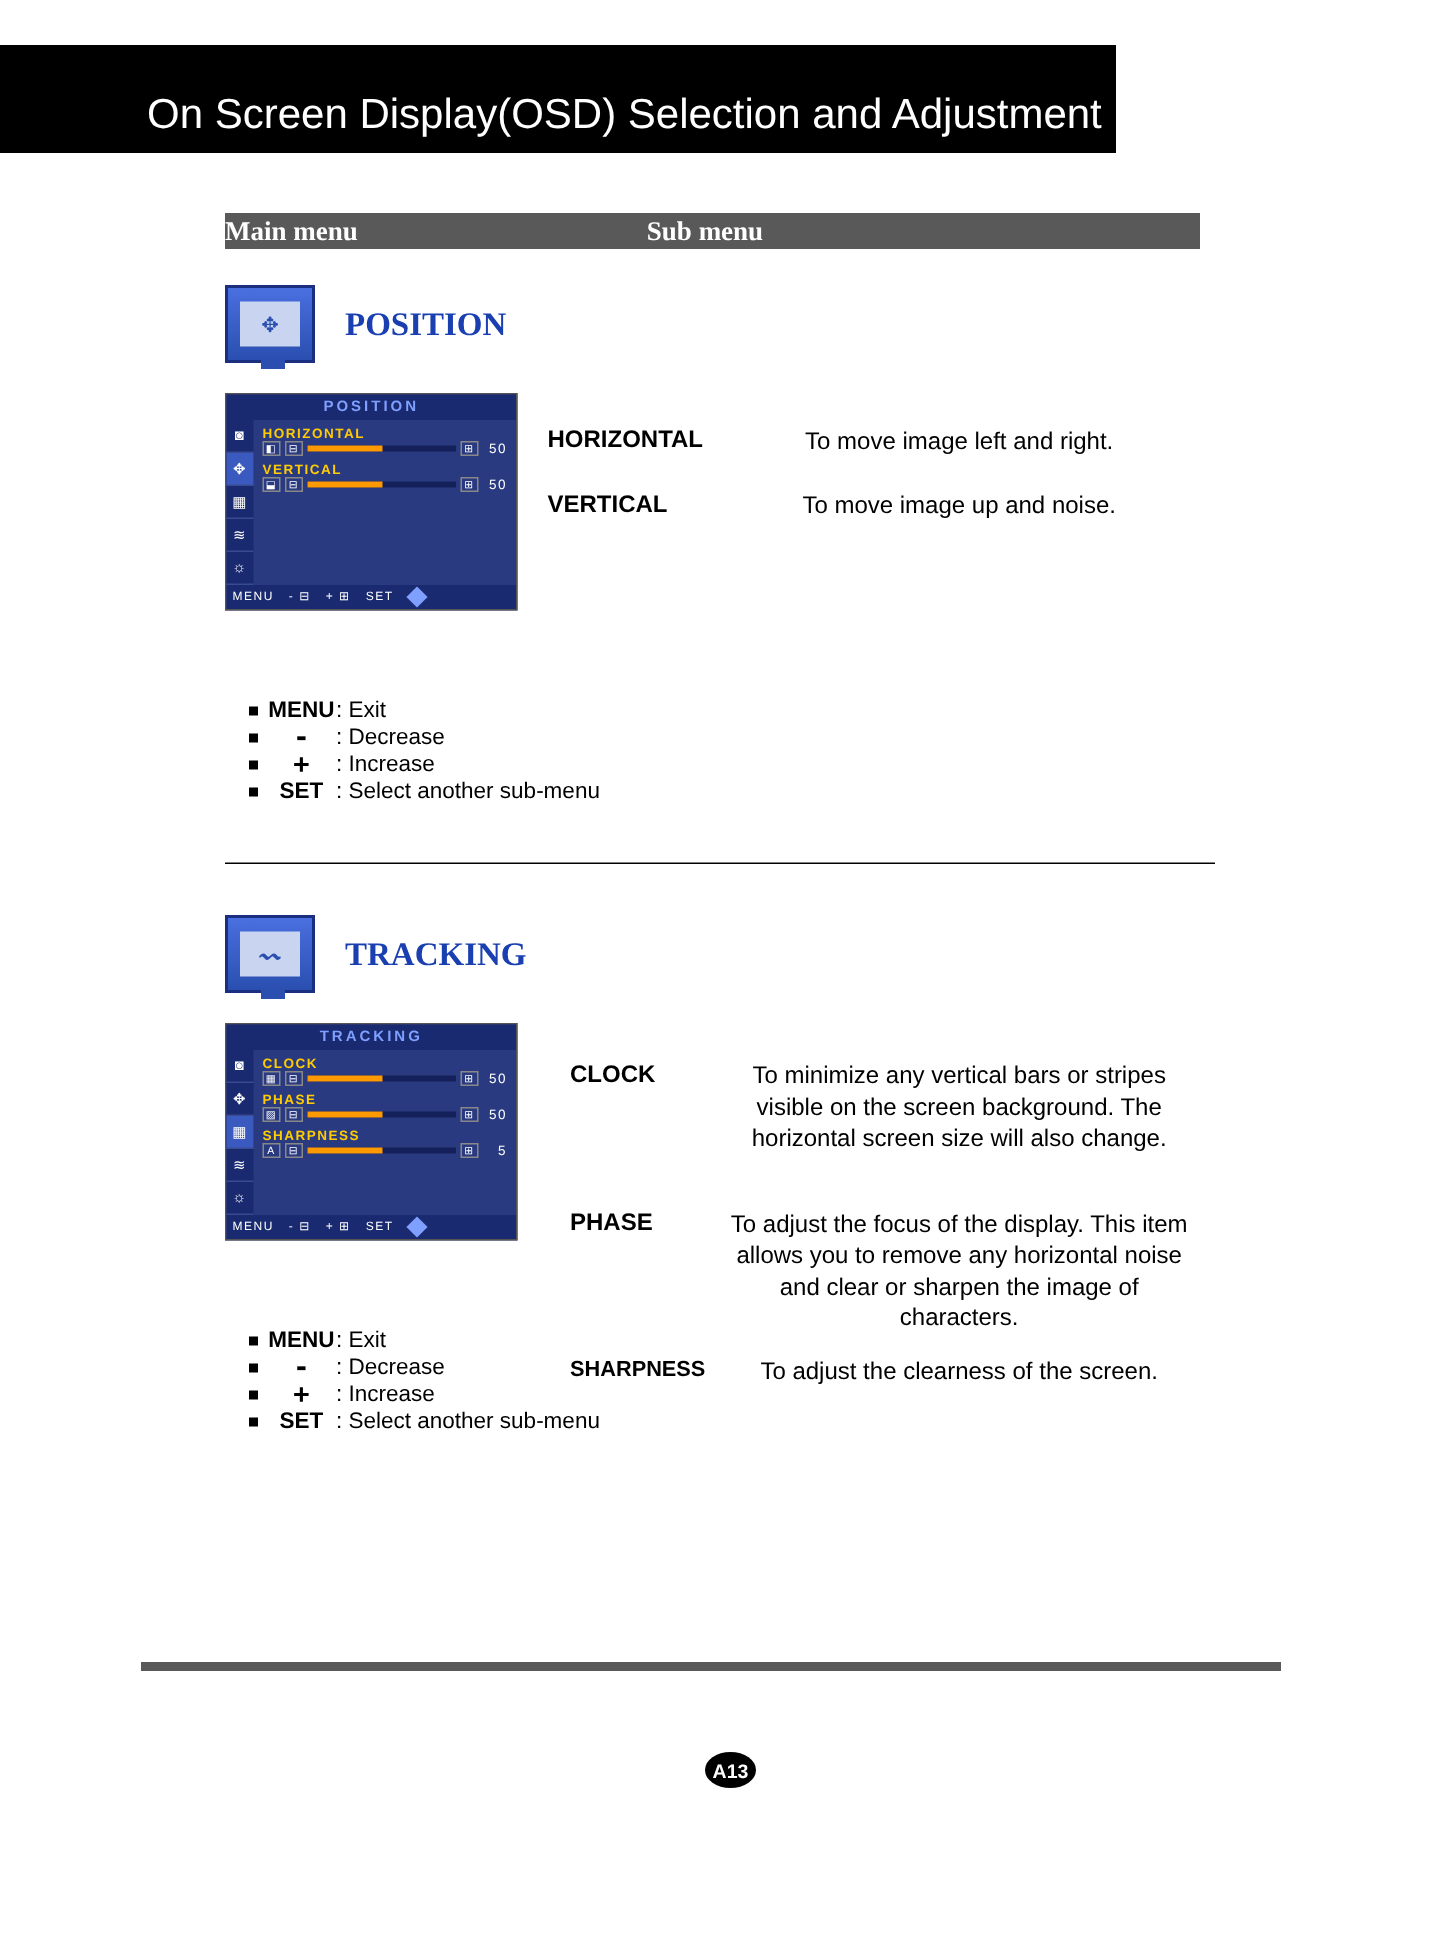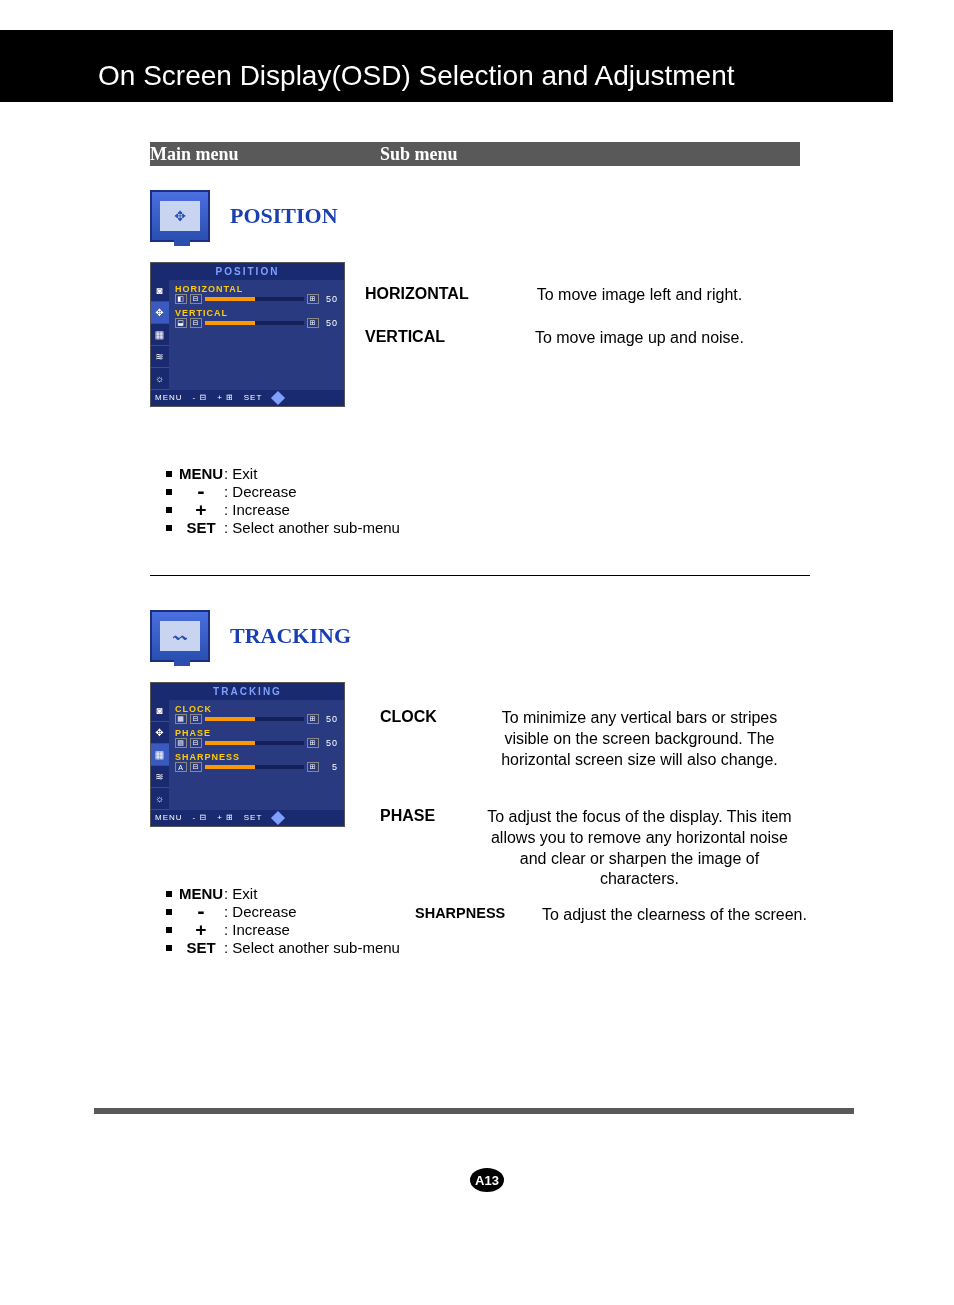--- a/index.html
+++ b/index.html
@@ -7,41 +7,41 @@
     width: 954px;
     height: 1305px;
     background: #fff;
     font-family: Arial, Helvetica, sans-serif;
     color: #000;
     position: relative;
   }
   .topbar {
     position: absolute;
     top: 30px; left: 0;
-    width: 893px; height: 72px;
+    width: 744px; height: 72px;
     background: #000;
     display: flex; align-items: flex-end;
     padding-left: 98px;
     padding-bottom: 10px;
   }
   .topbar-title { color: #fff; font-size: 28px; font-weight: 400; }
   .header-row {
     position: absolute;
     top: 142px; left: 150px;
     width: 650px; height: 24px;
     background: #595959;
     display: flex;
     color: #fff;
     font-family: Georgia, 'Times New Roman', serif;
     font-weight: bold;
     font-size: 18px;
     align-items: center;
   }
   .hdr1 { width: 230px; }
-  .hdr2 { width: 180px; }
+  .hdr2 { width: 180px; text-align: center; }
   .hdr3 { flex: 1; text-align: center; }
 
   .section { position: absolute; left: 150px; width: 660px; }
   .sec1 { top: 190px; }
   .sec2 { top: 610px; }
 
   .section-head { display: flex; align-items: center; gap: 20px; margin-bottom: 20px; }
   .mon-icon {
     width: 60px; height: 52px;
     background: linear-gradient(#4a6fe0,#2a4fb0);
@@ -83,21 +83,21 @@
   .osd-bar { flex:1; height:4px; background:#14205a; position:relative; }
   .osd-fill { position:absolute; left:0; top:0; bottom:0; background:#ff9900; }
   .osd-val { font-size:9px; color:#fff; width:16px; text-align:right; }
   .osd-foot { background:#1a2a70; color:#fff; font-size:8px; padding:3px 4px; display:flex; gap:10px; }
 
   .desc-block { position:absolute; }
   .desc1 { left:365px; top:285px; }
   .desc2 { left:365px; top:328px; }
   .desc3 { left:380px; top:708px; }
   .desc4 { left:380px; top:807px; }
-  .desc5 { left:380px; top:905px;margin-left:35px; }
+  .desc5 { left:380px; top:905px; }
   .sub-label { font-weight:bold; font-size:16px; display:inline-block; }
   .desc-block .sub-label { width:120px; vertical-align:top; }
   .desc-block.pos .sub-label { width:115px; }
   .desc-text { display:inline-block; vertical-align:top; font-size:16px; line-height:1.3; width:310px;text-align:center; }
   .desc5 .sub-label { font-size:14.5px; width:100px; }
 
   .legend { position:absolute; left:166px; font-size:15px; }
   .leg1 { top:465px; }
   .leg2 { top:885px; }
   .leg-row { display:flex; align-items:center; line-height:1.2; }

